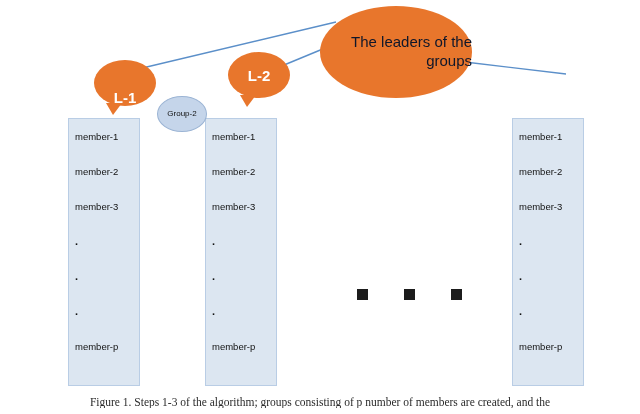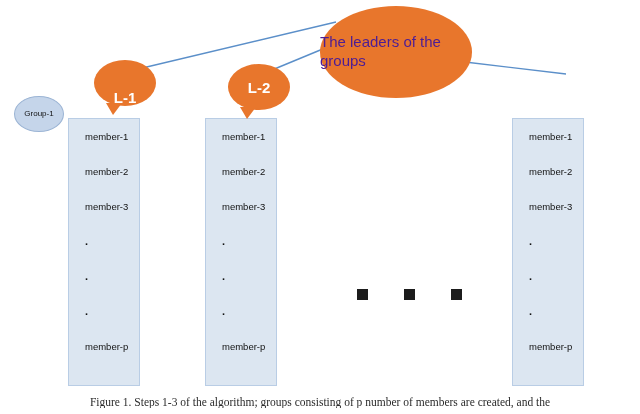--- a/index.html
+++ b/index.html
@@ -27,21 +27,21 @@
   .group-col {
     position: absolute;
     width: 72px;
     background: #dce6f1;
     border: 1px solid #b9cde5;
     box-sizing: border-box;
   }
   .member {
     font-size: 9.5px;
     color: #111111;
-    padding-left: 16px;
+    padding-left: 6px;
     height: 35px;
     line-height: 35px;
     white-space: nowrap;
   }
   .member.dot {
     font-weight: bold;
     font-size: 11px;
   }
   
   .group-label {
@@ -91,22 +91,22 @@
     position: absolute;
     left: 320px;
     top: 6px;
     width: 152px;
     height: 92px;
     border-radius: 50%;
     background: #e8762c;
     display: flex;
     align-items: center;
     justify-content: center;
-    text-align: left;
-    color: #4c1d95;
+    text-align: right;
+    color: #0f172a;
     font-size: 15px;
     line-height: 1.25;
     z-index: 6;
   }
   
   .sq {
     position: absolute;
     width: 11px;
     height: 11px;
     background: #1c1c1c;
@@ -142,38 +142,38 @@
 
   <div class="group-col" style="left:68px; top:118px; height:268px;">
     <div class="member">member-1</div>
     <div class="member">member-2</div>
     <div class="member">member-3</div>
     <div class="member dot">.</div>
     <div class="member dot">.</div>
     <div class="member dot">.</div>
     <div class="member">member-p</div>
   </div>
-  <div class="group-label" style="left:14px; top:96px;">
-    <span>Group-1</span>
-  </div>
   <div class="leader" style="left:94px; top:60px;align-items:flex-end;">
     <span>L-1</span>
     <span class="tail"></span>
   </div>
 
   <div class="group-col" style="left:205px; top:118px; height:268px;">
     <div class="member">member-1</div>
     <div class="member">member-2</div>
     <div class="member">member-3</div>
     <div class="member dot">.</div>
     <div class="member dot">.</div>
     <div class="member dot">.</div>
     <div class="member">member-p</div>
   </div>
-  <div class="leader" style="left:228px; top:64px;">
+  <div class="group-label" style="left:157px; top:96px;">
+    <span>Group-2</span>
+  </div>
+  <div class="leader" style="left:228px; top:52px;">
     <span>L-2</span>
     <span class="tail"></span>
   </div>
 
   <div class="group-col" style="left:512px; top:118px; height:268px;">
     <div class="member">member-1</div>
     <div class="member">member-2</div>
     <div class="member">member-3</div>
     <div class="member dot">.</div>
     <div class="member dot">.</div>

